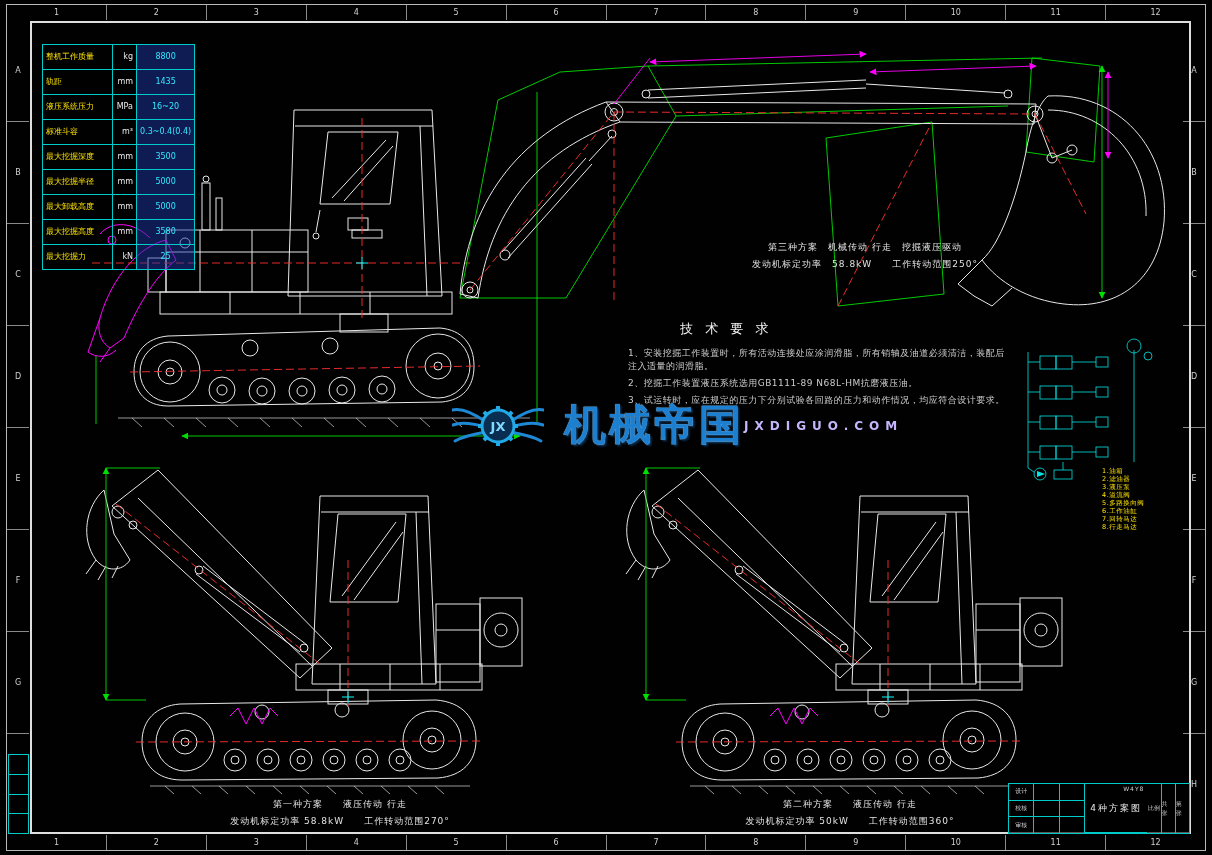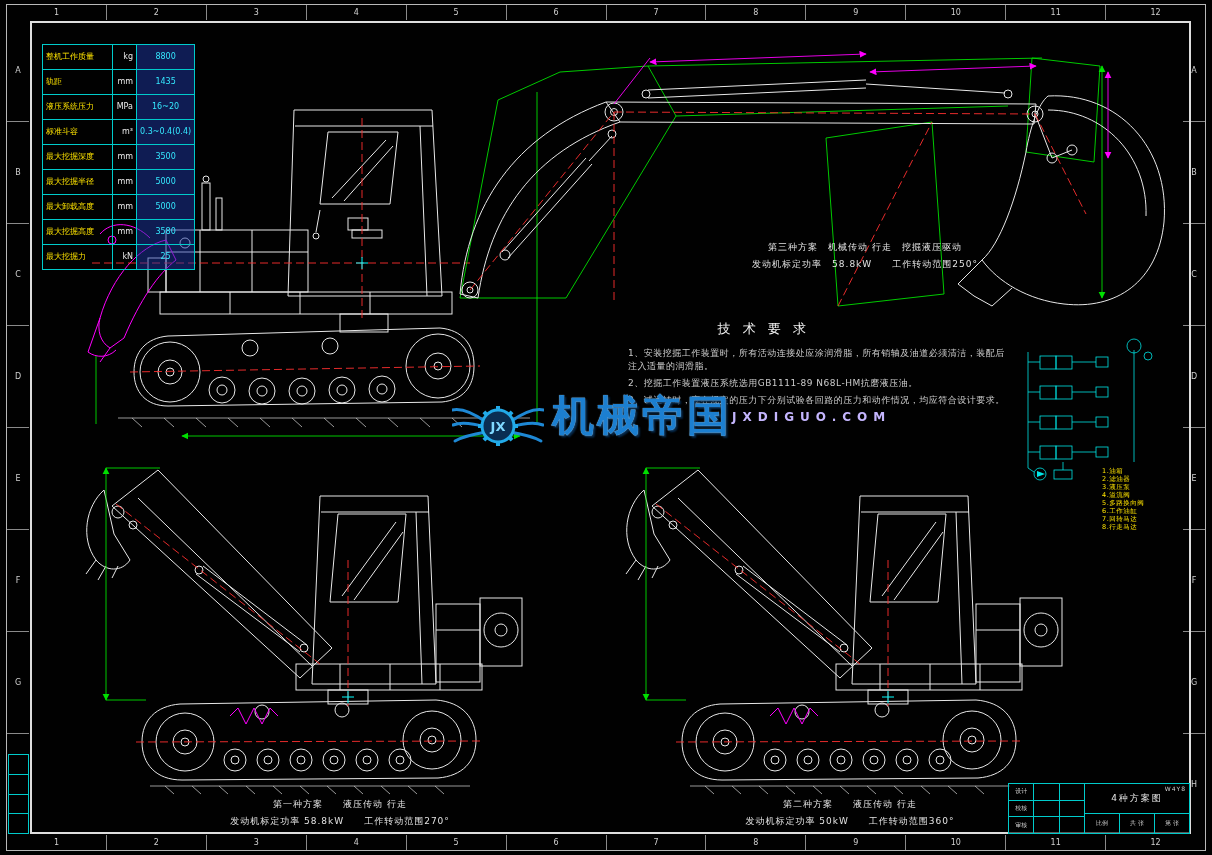--- a/index.html
+++ b/index.html
@@ -20,34 +20,34 @@
 .params{position:absolute;left:42px;top:44px;border-collapse:collapse}
 .params td{border:1px solid #00cbcb;font-size:8px;line-height:1;padding:8px 3px;white-space:nowrap;height:15px}
 .params .plabel{color:#ffe400;min-width:70px}
 .params .punit{color:#eaeaea;text-align:right;min-width:24px}
 .params .pval{color:#35e9ff;text-align:center;min-width:46px;background:rgba(30,55,165,.5)}
 .ann{position:absolute;text-align:center;color:#e2e2e2;font-size:9px;line-height:17px;letter-spacing:1px;white-space:nowrap}
 .ann-s3{left:715px;top:239px;width:300px}
 .ann-s1{left:165px;top:796px;width:350px}
 .ann-s2{left:675px;top:796px;width:350px}
 .tech{position:absolute;left:628px;top:320px;width:378px}
-.tech-title{width:130px;margin:0 0 9px 52px;text-align:right;font-size:13px;letter-spacing:4px;color:#f2f2f2}
+.tech-title{width:130px;margin:0 0 9px 52px;text-align:left;font-size:13px;letter-spacing:4px;color:#f2f2f2}
 .tech-item{font-size:9px;color:#cccccc;line-height:13px;margin-bottom:4px;letter-spacing:.5px}
-.wm{position:absolute;left:452px;top:394px;display:flex;align-items:flex-start;gap:8px}
+.wm{position:absolute;left:452px;top:394px;display:flex;align-items:center;gap:20px}
 .wm-col{display:flex;flex-direction:row;align-items:center}
 .wm-title{font-size:42px;font-weight:bold;color:#1c7fd0;letter-spacing:3px;line-height:44px;text-shadow:0 0 1px #bfe6ff,2px 2px 2px #062a4d}
 .wm-url{font-size:12px;font-weight:bold;color:#c4b5fd;letter-spacing:6px;margin-top:1px}
 .hyd-legend{position:absolute;left:1102px;top:467px;width:88px;color:#ffe400;font-size:6.5px;line-height:8px;letter-spacing:.5px}
 .tblock{position:absolute;left:1008px;top:783px;width:182px;height:51px;border:1px solid #00cbcb;display:flex;font-size:6px;color:#c8c8c8;background:rgba(0,0,0,.6)}
 .tb-left{width:76px;border-right:1px solid #00cbcb;display:flex;flex-direction:column}
 .tb-lrow{flex:1;display:flex}
 .tb-lrow+.tb-lrow{border-top:1px solid #00cbcb}
 .tb-lrow span{flex:1;display:flex;align-items:center;justify-content:center}
 .tb-lrow span+span{border-left:1px solid #00cbcb}
-.tb-right{flex:1;display:flex;flex-direction:column}
+.tb-right{flex:1;display:flex;flex-direction:row}
 .tb-title{flex:1.5;position:relative;display:flex;align-items:center;justify-content:center;font-size:9px;letter-spacing:2px;color:#e8e8e8;border-bottom:1px solid #00cbcb}
 .tb-code{position:absolute;right:3px;top:1px;font-size:6px;letter-spacing:1px;color:#cfcfcf}
 .tb-meta{flex:1;display:flex}
 .tb-meta span{flex:1;display:flex;align-items:center;justify-content:center}
 .tb-meta span+span{border-left:1px solid #00cbcb}
 .revstrip{position:absolute;left:8px;bottom:21px;width:21px;height:80px;border:1px solid #00cbcb;display:flex;flex-direction:column;background:#000}
 .revstrip div{flex:1}
 .revstrip div+div{border-top:1px solid #00cbcb}
 </style>
 </head>

